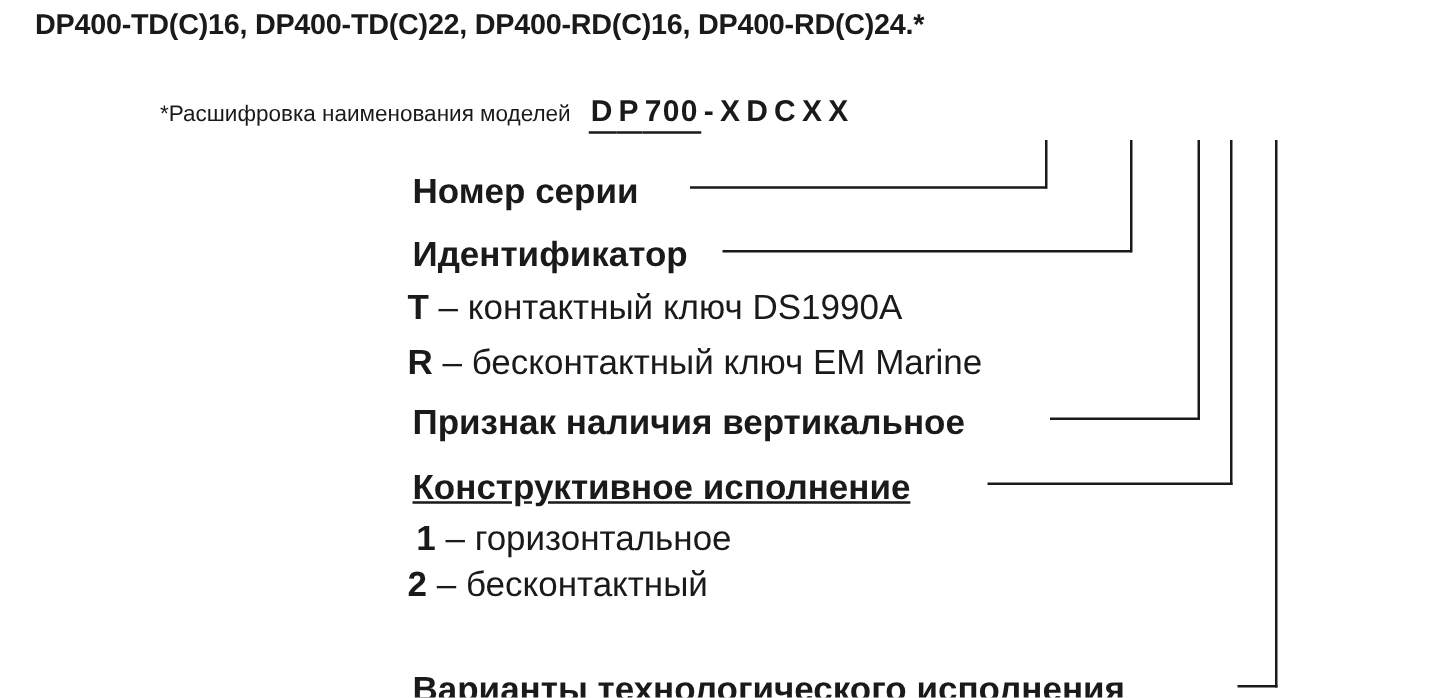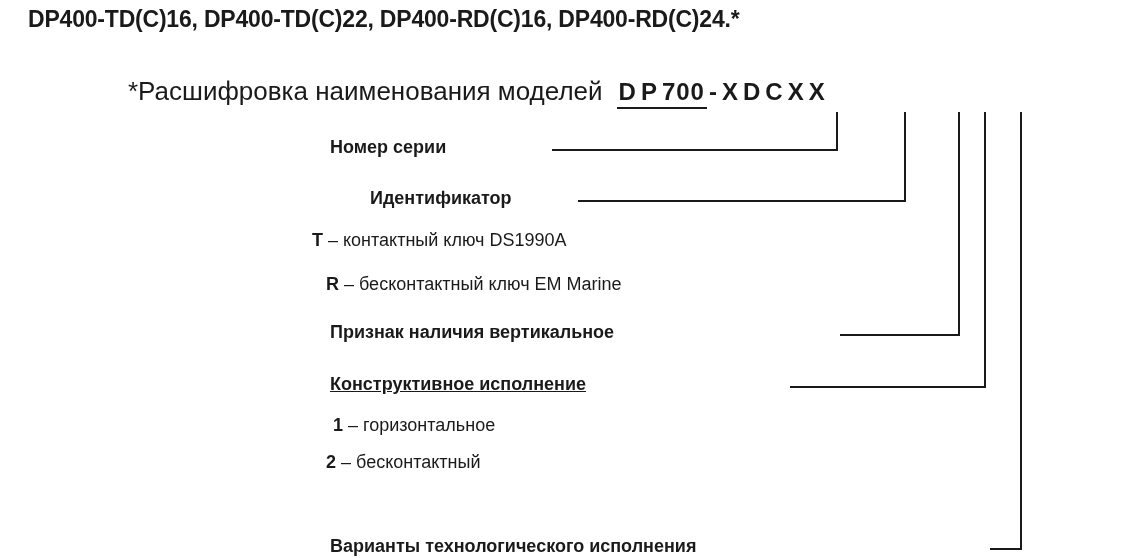--- a/index.html
+++ b/index.html
@@ -31,39 +31,39 @@
   
   #subtitle-row {
     position: absolute;
     left: 128px;
     top: 76px;
     display: flex;
     align-items: baseline;
     white-space: nowrap;
   }
   #subtitle-text {
-    font-size: 26px;
+    font-size: 18px;
     font-weight: normal;
   }
   #code {
     font-size: 24px;
     font-weight: bold;
     margin-left: 14px;
     letter-spacing: 1px;
     display: flex;
     align-items: baseline;
   }
   #code span { display: inline-block; }
   .code-letter { padding: 0 2px; }
   .code-underline { border-bottom: 2px solid #1a1a1a; padding-bottom: 1px; }
 
   
   .label {
     position: absolute;
-    font-size: 18px;
+    font-size: 28px;
     white-space: nowrap;
   }
   .label.bold { font-weight: bold; }
   .label.plain { font-weight: normal; }
   .lead { font-weight: bold; }
 
   
   .hline {
     position: absolute;
     height: 0;
@@ -90,23 +90,23 @@
     <span class="code-letter">X</span>
     <span class="code-letter">D</span>
     <span class="code-letter">C</span>
     <span class="code-letter">X</span>
     <span class="code-letter">X</span>
   </div>
 </div>
 
 <div class="label bold" style="left:330px; top:137px;">Номер серии</div>
 
-<div class="label bold" style="left:330px; top:188px;margin-left:40px;">Идентификатор</div>
+<div class="label bold" style="left:330px; top:188px;">Идентификатор</div>
 
-<div class="label plain" style="left:312px; top:230px;">
+<div class="label plain" style="left:326px; top:230px;">
   <span class="lead">T</span><span> – контактный ключ DS1990A</span>
 </div>
 
 <div class="label plain" style="left:326px; top:274px;">
   <span class="lead">R</span><span> – бесконтактный ключ EM Marine</span>
 </div>
 
 <div class="label bold" style="left:330px; top:322px;">Признак наличия вертикальное</div>
 
 <div class="label bold" style="left:330px; top:374px;text-decoration:underline;">Конструктивное исполнение</div>

